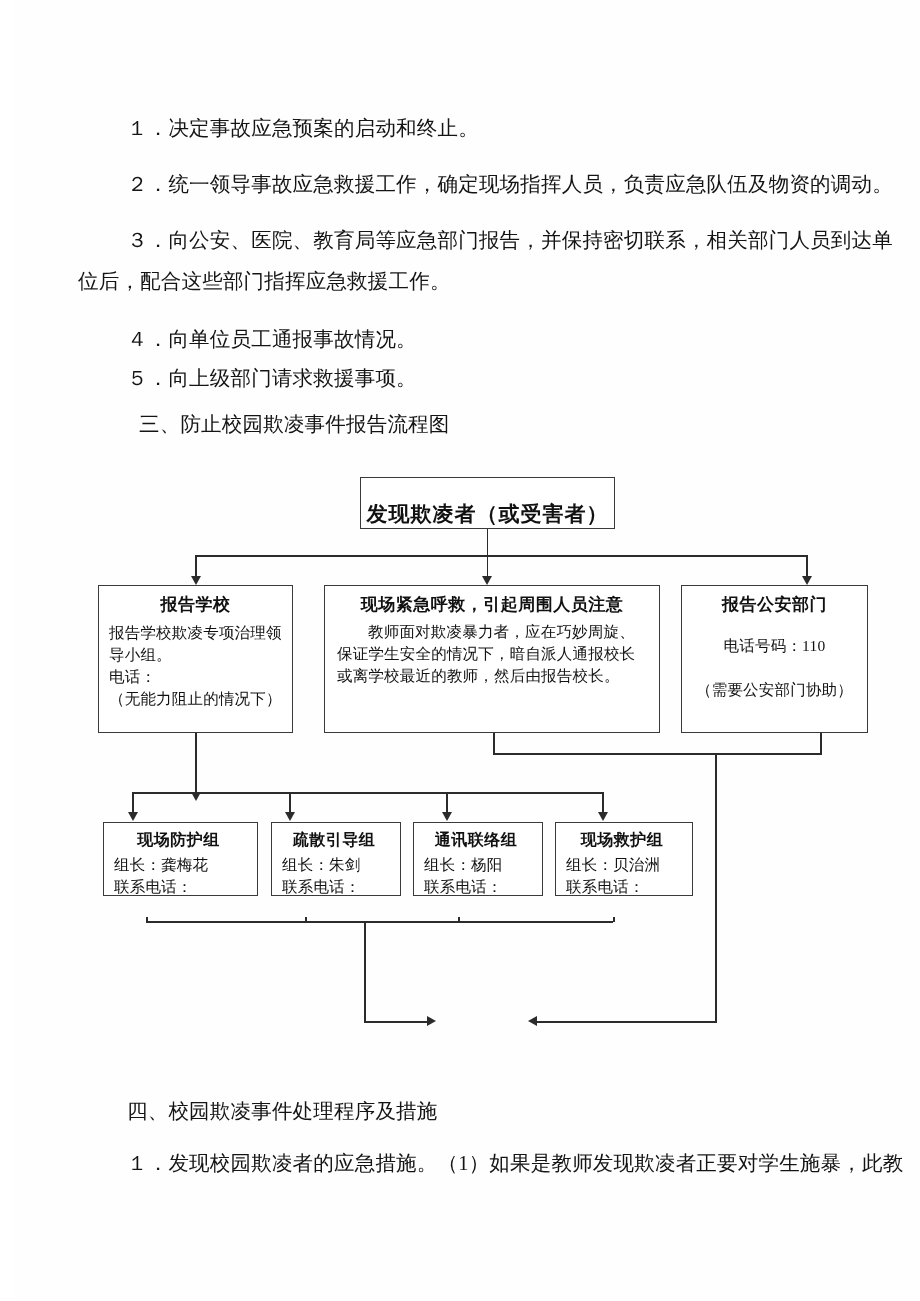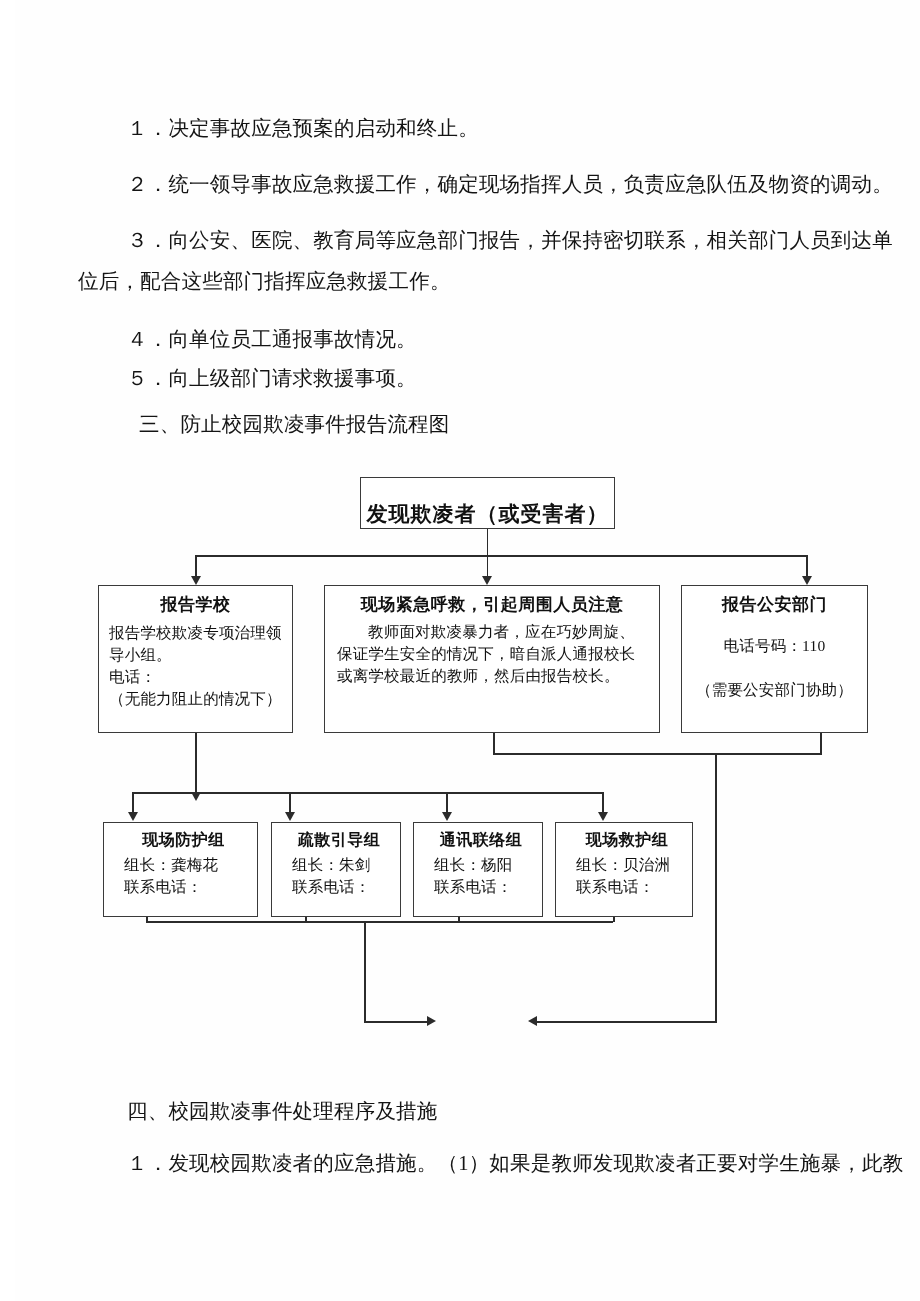--- a/index.html
+++ b/index.html
@@ -76,21 +76,21 @@
   #node-report-school { left: 83px; top: 585px; width: 195px; height: 148px; padding: 8px 10px 0 10px; }
   #node-emergency-call { left: 309px; top: 585px; width: 336px; height: 148px; padding: 8px 12px 0 12px; }
   #node-report-police { left: 666px; top: 585px; width: 187px; height: 148px; padding: 8px 10px 0 10px; }
 
   #node-emergency-call .body { text-indent: 2em; margin-top: 4px; }
   #node-report-school .body { margin-top: 5px; }
   #node-report-police .body.center { margin-top: 18px; }
   #node-report-police .body.center.sub { margin-top: 22px; }
 
   
-  .group-node { top: 822px; height: 95px; padding: 6px 6px 0 12px; }
+  .group-node { top: 822px; height: 74px; padding: 6px 6px 0 2px; }
   #node-group-0 { left: 88px;  width: 155px; }
   #node-group-1 { left: 256px; width: 130px; }
   #node-group-2 { left: 398px; width: 130px; }
   #node-group-3 { left: 540px; width: 138px; }
   .group-node .title { font-size: 16px; }
   .group-node .body { text-align: center; margin-top: 3px; }
   .group-node .body .line { text-align: left; padding-left: 8px; }
 
   
   #node-scene {

